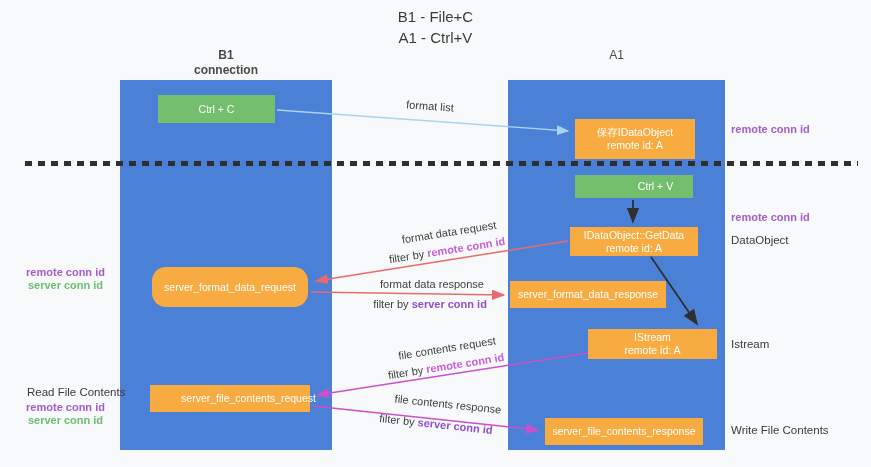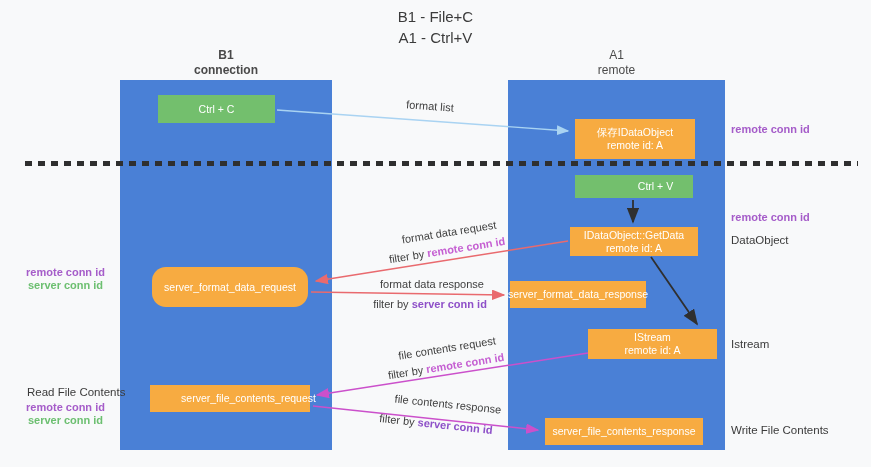--- a/index.html
+++ b/index.html
@@ -25,21 +25,21 @@
   .box{position:absolute;display:flex;flex-direction:column;align-items:center;
        justify-content:center;color:#fff;font-size:10.5px;line-height:13px;
        text-align:center;box-sizing:border-box;}
   .box.green{background:var(--box-green);}
   .box.orange{background:var(--box-orange);}
   .b-ctrl-c{left:158px;top:95px;width:117px;height:28px;}
   .b-save{left:575px;top:119px;width:120px;height:40px;}
   .b-ctrl-v{left:575px;top:175px;width:118px;height:23px;padding-left:43px;}
   .b-getdata{left:570px;top:227px;width:128px;height:29px;}
   .b-fmt-req{left:152px;top:267px;width:156px;height:40px;border-radius:14px;}
-  .b-fmt-resp{left:510px;top:281px;width:136px;height:27px;justify-content:center;}
+  .b-fmt-resp{left:510px;top:281px;width:156px;height:27px;justify-content:center;}
   .b-istream{left:588px;top:329px;width:129px;height:30px;}
   .b-file-req{left:150px;top:385px;width:160px;height:27px;padding-left:37px;}
   .b-file-resp{left:545px;top:418px;width:158px;height:27px;}
   .alabel{position:absolute;font-size:11px;color:#3f3f3f;white-space:nowrap;
           transform:translate(-50%,-50%);}
   .rot-neg{transform:translate(-50%,-50%) rotate(-9deg);}
   .rot-pos4{transform:translate(-50%,-50%) rotate(4deg);}
   .rot-pos6{transform:translate(-50%,-50%) rotate(6deg);}
   .pink{color:var(--label-pink);font-weight:bold;}
   .violet{color:var(--label-violet);font-weight:bold;}
@@ -67,21 +67,20 @@
     <div>B1 - File+C</div>
     <div>A1 - Ctrl+V</div>
   </div>
 
   <div class="lane-header lh-left">
     <div>B1</div>
     <div>connection</div>
   </div>
   <div class="lane-header lh-right">
     <div>A1</div>
-    <div>remote</div>
   </div>
 
   <div class="lane lane-left"></div>
   <div class="lane lane-right"></div>
 
   <div class="divider"></div>
 
   <svg class="arrows" width="871" height="467" viewBox="0 0 871 467">
     <defs>
       <marker id="ah-blue" markerWidth="9" markerHeight="7" refX="8" refY="3.5" orient="auto">

